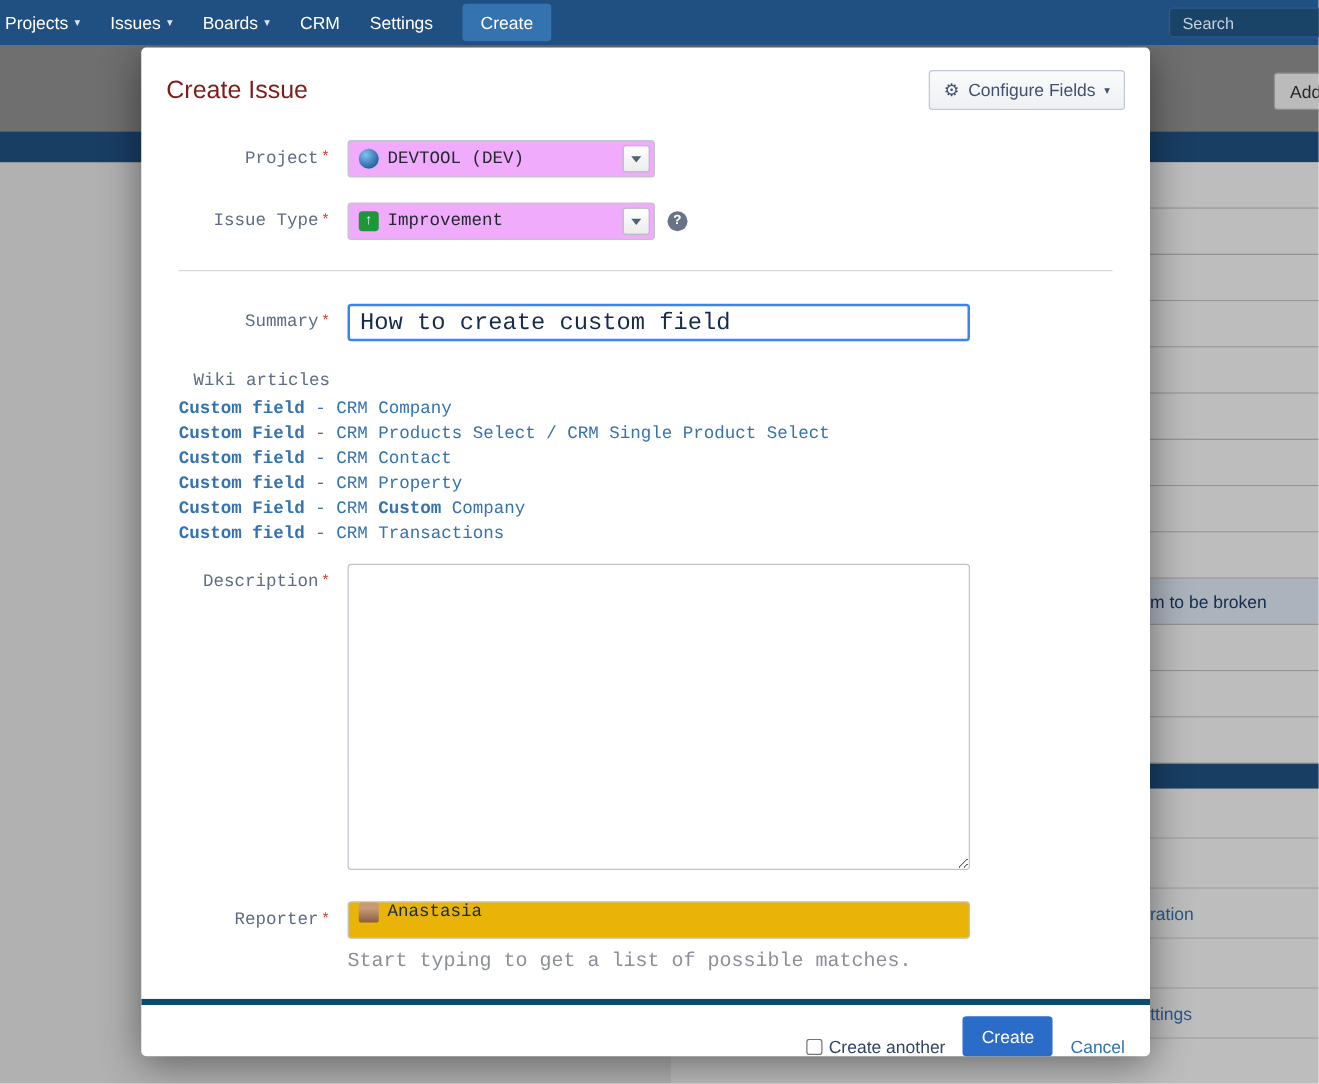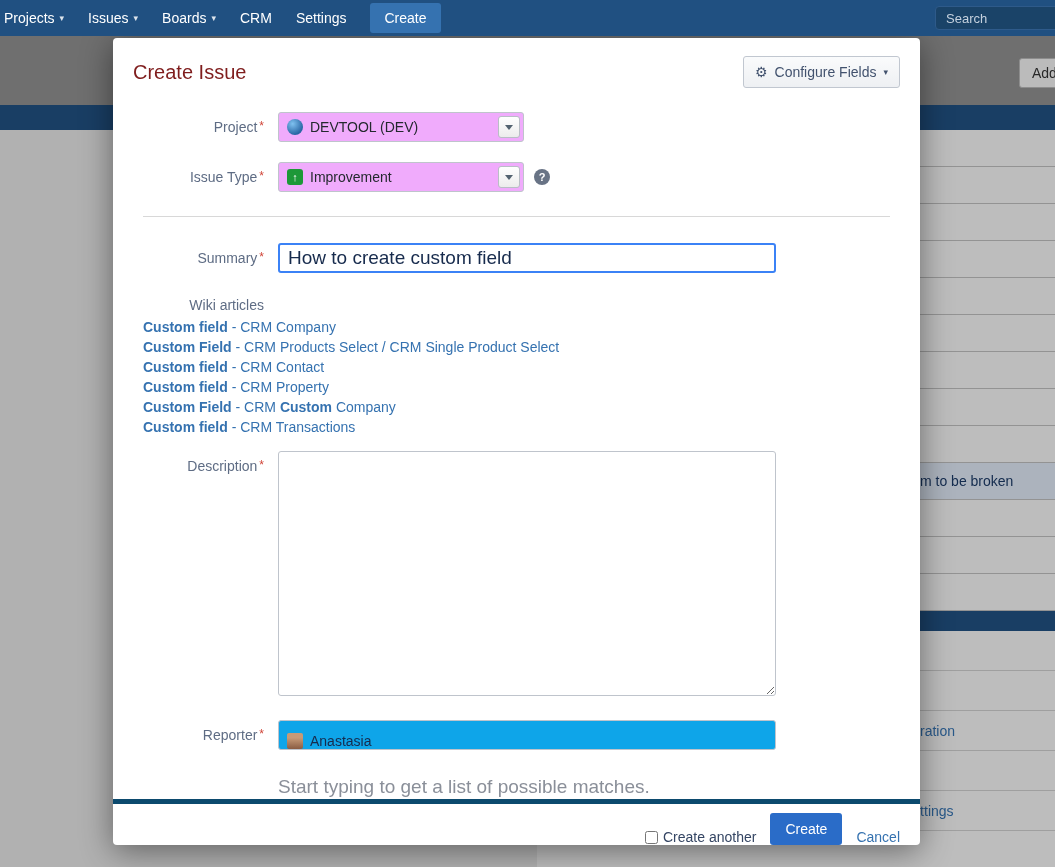--- a/index.html
+++ b/index.html
@@ -32,21 +32,21 @@
 
   
   .modal { position:absolute; left:113px; top:38px; width:807px; height:807px; background:#fff; border-radius:4px; box-shadow:0 6px 32px rgba(0,0,0,.45); z-index:20; display:flex; flex-direction:column; }
   .modal-header { display:flex; justify-content:space-between; align-items:center; padding:18px 20px 16px 20px; flex:none; }
   .modal-title { font-size:20px; font-weight:500; color:#7f1d1d; }
   .configure-btn { display:inline-flex; align-items:center; gap:7px; background:linear-gradient(#fafbfc,#eef0f3); border:1px solid #c1c7d0; border-radius:3px; padding:7px 11px; color:#42526e; font-size:14px; font-family:inherit; cursor:pointer; }
   .gear { font-size:14px; line-height:1; }
   .caret-dark { font-size:9px; color:#42526e; }
 
   .modal-body { flex:1; padding:8px 30px 0 30px; overflow:hidden; }
-  .form-row { display:flex; align-items:flex-start; margin-bottom:20px; }
+  .form-row { display:flex; align-items:flex-start; margin-bottom:20px;font-family:Liberation Mono, monospace; }
   .form-label { width:135px; flex:none; text-align:right; padding-right:14px; padding-top:7px; font-size:14px; color:#5e6c84; }
   .required::after { content:"*"; color:#d04437; margin-left:2px; font-size:12px; vertical-align:top; }
   .field { flex:1; }
 
   .select { width:246px; height:30px; border:1px solid #bfc4cc; border-radius:3px; background:#f0abfc; display:flex; align-items:center; gap:7px; padding:0 3px 0 8px; font-size:14px; color:#24292f; cursor:pointer; }
   .select-arrow { margin-left:auto; width:22px; height:22px; border:1px solid #b9bec6; border-radius:3px; background:linear-gradient(#fff,#ececec); display:flex; align-items:center; justify-content:center; }
   .tri { width:0; height:0; border-left:4px solid transparent; border-right:4px solid transparent; border-top:5px solid #536270; }
 
   .proj-icon { width:16px; height:16px; border-radius:50%; background:radial-gradient(circle at 35% 30%, #7fc1f0, #2a67a5 70%); flex:none; }
   .impr-icon { width:16px; height:16px; border-radius:3px; background:#1d9838; color:#fff; font-size:11px; font-weight:bold; display:flex; align-items:center; justify-content:center; flex:none; }
@@ -56,23 +56,23 @@
   .divider { border:none; border-top:1px solid #d8d8d8; margin:24px 0 26px 0; }
 
   .text-input { width:498px; height:30px; border:2px solid #3b82f6; border-radius:3px; padding:0 8px; font-size:19px; color:#172b4d; font-family:inherit; outline:none; }
 
   .wiki-links { padding-top:4px; }
   .wiki-line { font-size:14px; line-height:20px; color:#3572b0; cursor:pointer; }
   .wiki-line .b { font-weight:bold; }
 
   .textarea { width:498px; height:245px; border:1px solid #bfc4cc; border-radius:3px; resize:vertical; font-family:inherit; font-size:14px; padding:6px 8px; color:#172b4d; }
 
-  .reporter-box { width:498px; height:30px; border:1px solid #bfc4cc; border-radius:3px; display:flex; align-items:flex-end; gap:7px; padding:0 8px; font-size:14px; color:#172b4d; background:#0ea5e9; }
+  .reporter-box { width:498px; height:30px; border:1px solid #bfc4cc; border-radius:3px; display:flex; align-items:flex-start; gap:7px; padding:0 8px; font-size:14px; color:#172b4d; background:#eab308; }
   .avatar { width:16px; height:16px; border-radius:2px; background:linear-gradient(#c79a77 30%, #8a5c42); flex:none; }
-  .hint { margin-top:26px; font-size:19px; color:#8a8f99; }
+  .hint { margin-top:9px; font-size:16px; color:#8a8f99; }
 
   .modal-footer { flex:none; height:46px; border-top:5px solid #0c4a6e; display:flex; align-items:flex-end; justify-content:flex-end; gap:14px; padding:0 20px; border-radius:0 0 4px 4px; }
   .create-another { display:flex; align-items:center; gap:5px; font-size:14px; color:#344563; cursor:pointer; }
   .btn-primary { background:#2a6cc8; color:#fff; border:none; border-radius:3px; padding:8px 15px; font-size:14px; font-family:inherit; cursor:pointer; }
   .cancel-link { color:#3572b0; font-size:14px; text-decoration:none; cursor:pointer; }
 </style>
 </head>
 <body>
 
 <div class="navbar">

